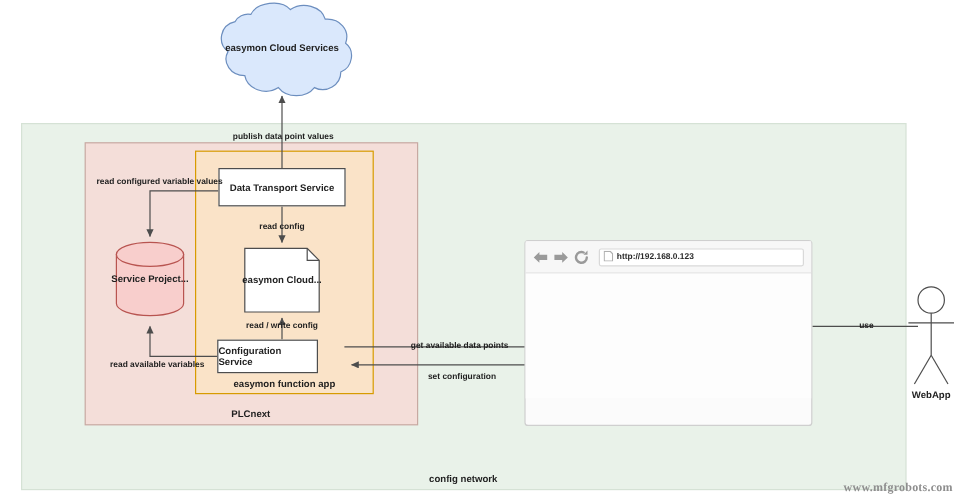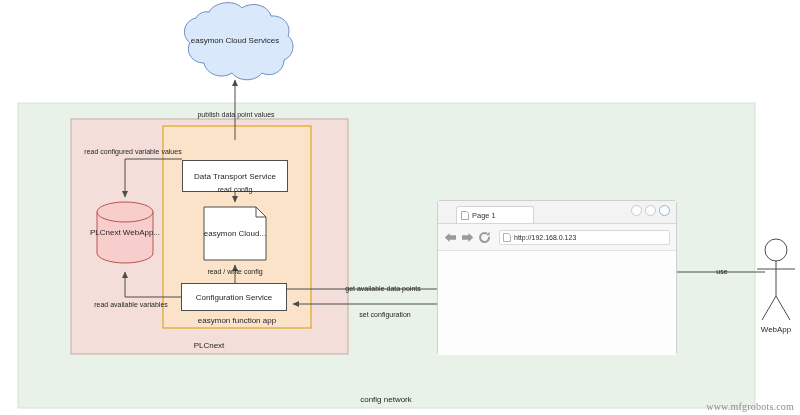--- a/index.html
+++ b/index.html
@@ -7,20 +7,21 @@
     padding: 0;
     background: #ffffff;
   }
   #canvas {
     position: relative;
     width: 800px;
     height: 415px;
     background: #ffffff;
     font-family: "Liberation Sans", sans-serif;
     overflow: hidden;
+    font-weight: bold;
   }
   #svg-layer {
     position: absolute;
     left: 0;
     top: 0;
     width: 800px;
     height: 415px;
   }
   .lbl {
     position: absolute;
@@ -149,22 +150,22 @@
     position: absolute;
     background: #ffffff;
     border: 1px solid #4d4d4d;
     display: flex;
     align-items: center;
     justify-content: center;
     box-sizing: border-box;
     font-size: 8px;
     color: #1f1f1f;
   }
-  #box-dts { left: 182px; top: 140px; width: 106px; height: 32px; margin-top: 20px; }
-  #box-cfgsvc { left: 181px; top: 283px; width: 106px; height: 28px; text-align: right; }
+  #box-dts { left: 182px; top: 140px; width: 106px; height: 32px; }
+  #box-cfgsvc { left: 181px; top: 283px; width: 84px; height: 28px; }
 
   .watermark {
     position: absolute;
     right: 6px;
     bottom: 3px;
     font-size: 10px;
     color: #8e8e8e;
     font-family: "Liberation Serif", serif;
     letter-spacing: 0.2px;
   }
@@ -238,21 +239,21 @@
       <line x1="776" y1="296" x2="790" y2="320"></line>
     </g>
   </svg>
 
   <div class="lbl lbl-center t8" style="left:235px; top:41px;">easymon Cloud Services</div>
 
   <div class="proc-box" id="box-dts">
     <span>Data Transport Service</span>
   </div>
 
-  <div class="lbl lbl-center t8" style="left:125px; top:233px;">PLCnext WebApp...</div>
+  <div class="lbl lbl-center t8" style="left:125px; top:233px;">Service Project...</div>
 
   <div class="lbl lbl-center t8" style="left:235px; top:234px;">easymon Cloud...</div>
 
   <div class="proc-box" id="box-cfgsvc">
     <span>Configuration Service</span>
   </div>
 
   <div class="webapp-box">
     <span>Konfigurator WebApp</span>
   </div>
@@ -276,35 +277,20 @@
   <div class="lbl lbl-center t7" style="left:131px; top:305px;">read available variables</div>
 
   <div class="lbl lbl-center t7" style="left:383px; top:289px;">get available data points</div>
 
   <div class="lbl lbl-center t7" style="left:385px; top:315px;">set configuration</div>
 
   <div class="lbl lbl-center t7" style="left:722px; top:272px;">use</div>
 
   <div class="browser">
 
-    <div class="browser-tabbar">
-      <div class="browser-tab">
-        <span>
-          <svg width="8" height="9" viewBox="0 0 8 9">
-            <path d="M0.5,0.5 L5.5,0.5 L7.5,2.5 L7.5,8.5 L0.5,8.5 Z" fill="#ffffff" stroke="#a8a8a8" stroke-width="1"></path>
-          </svg>
-        </span>
-        <span class="tab-label">Page 1</span>
-      </div>
-      <div class="win-dots">
-        <span class="win-dot"></span>
-        <span class="win-dot"></span>
-        <span class="win-dot accent"></span>
-      </div>
-    </div>
 
     <div class="browser-toolbar">
       <span class="nav-ico">
         <svg width="13" height="11" viewBox="0 0 13 11">
           <path d="M5.5,1 L5.5,3.3 L12,3.3 L12,7.7 L5.5,7.7 L5.5,10 L0.8,5.5 Z" fill="#9a9a9a"></path>
         </svg>
       </span>
       <span class="nav-ico">
         <svg width="13" height="11" viewBox="0 0 13 11">
           <path d="M7.5,1 L7.5,3.3 L1,3.3 L1,7.7 L7.5,7.7 L7.5,10 L12.2,5.5 Z" fill="#9a9a9a"></path>

